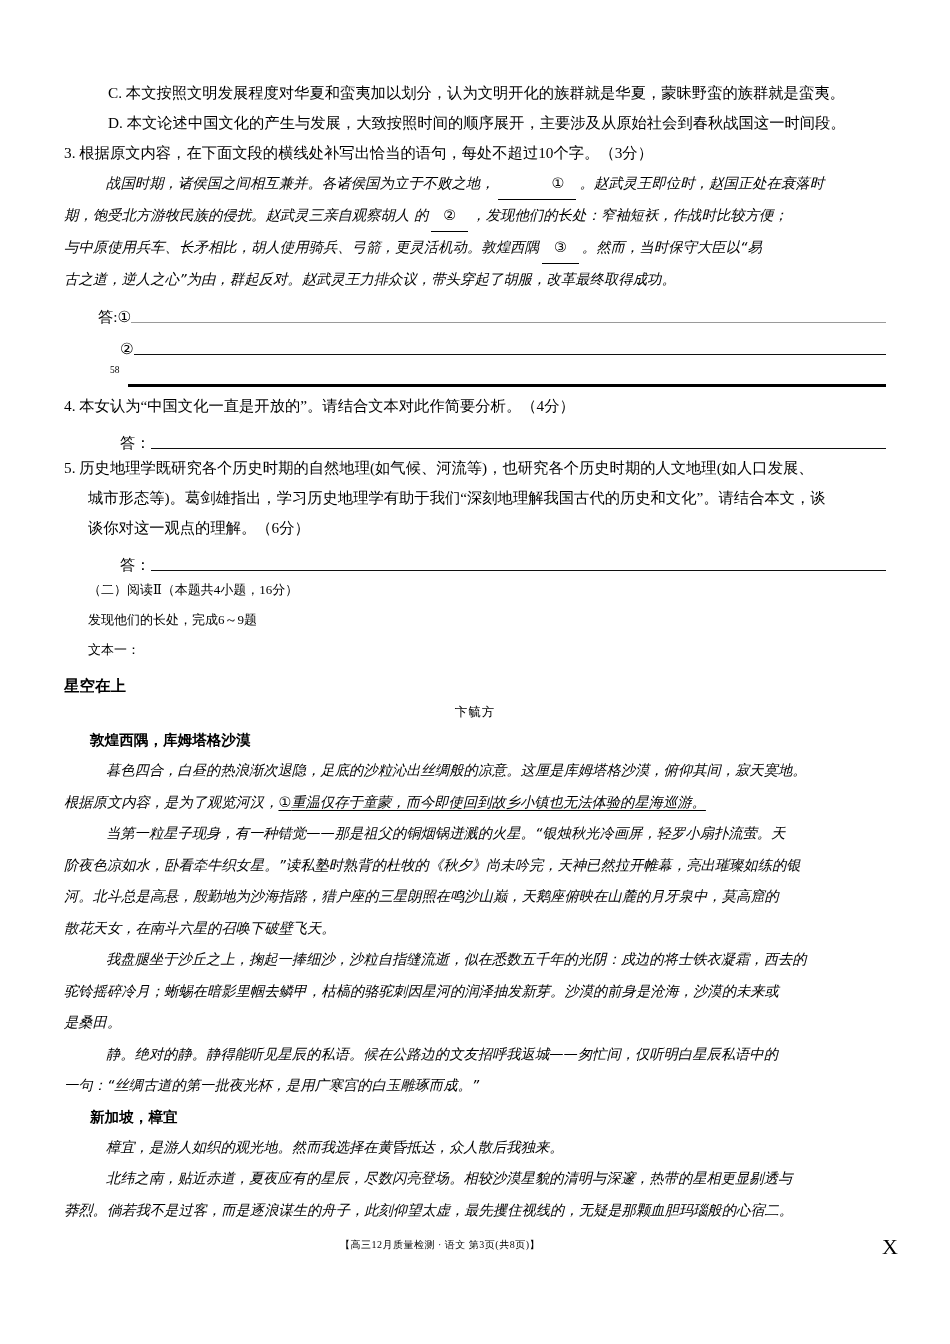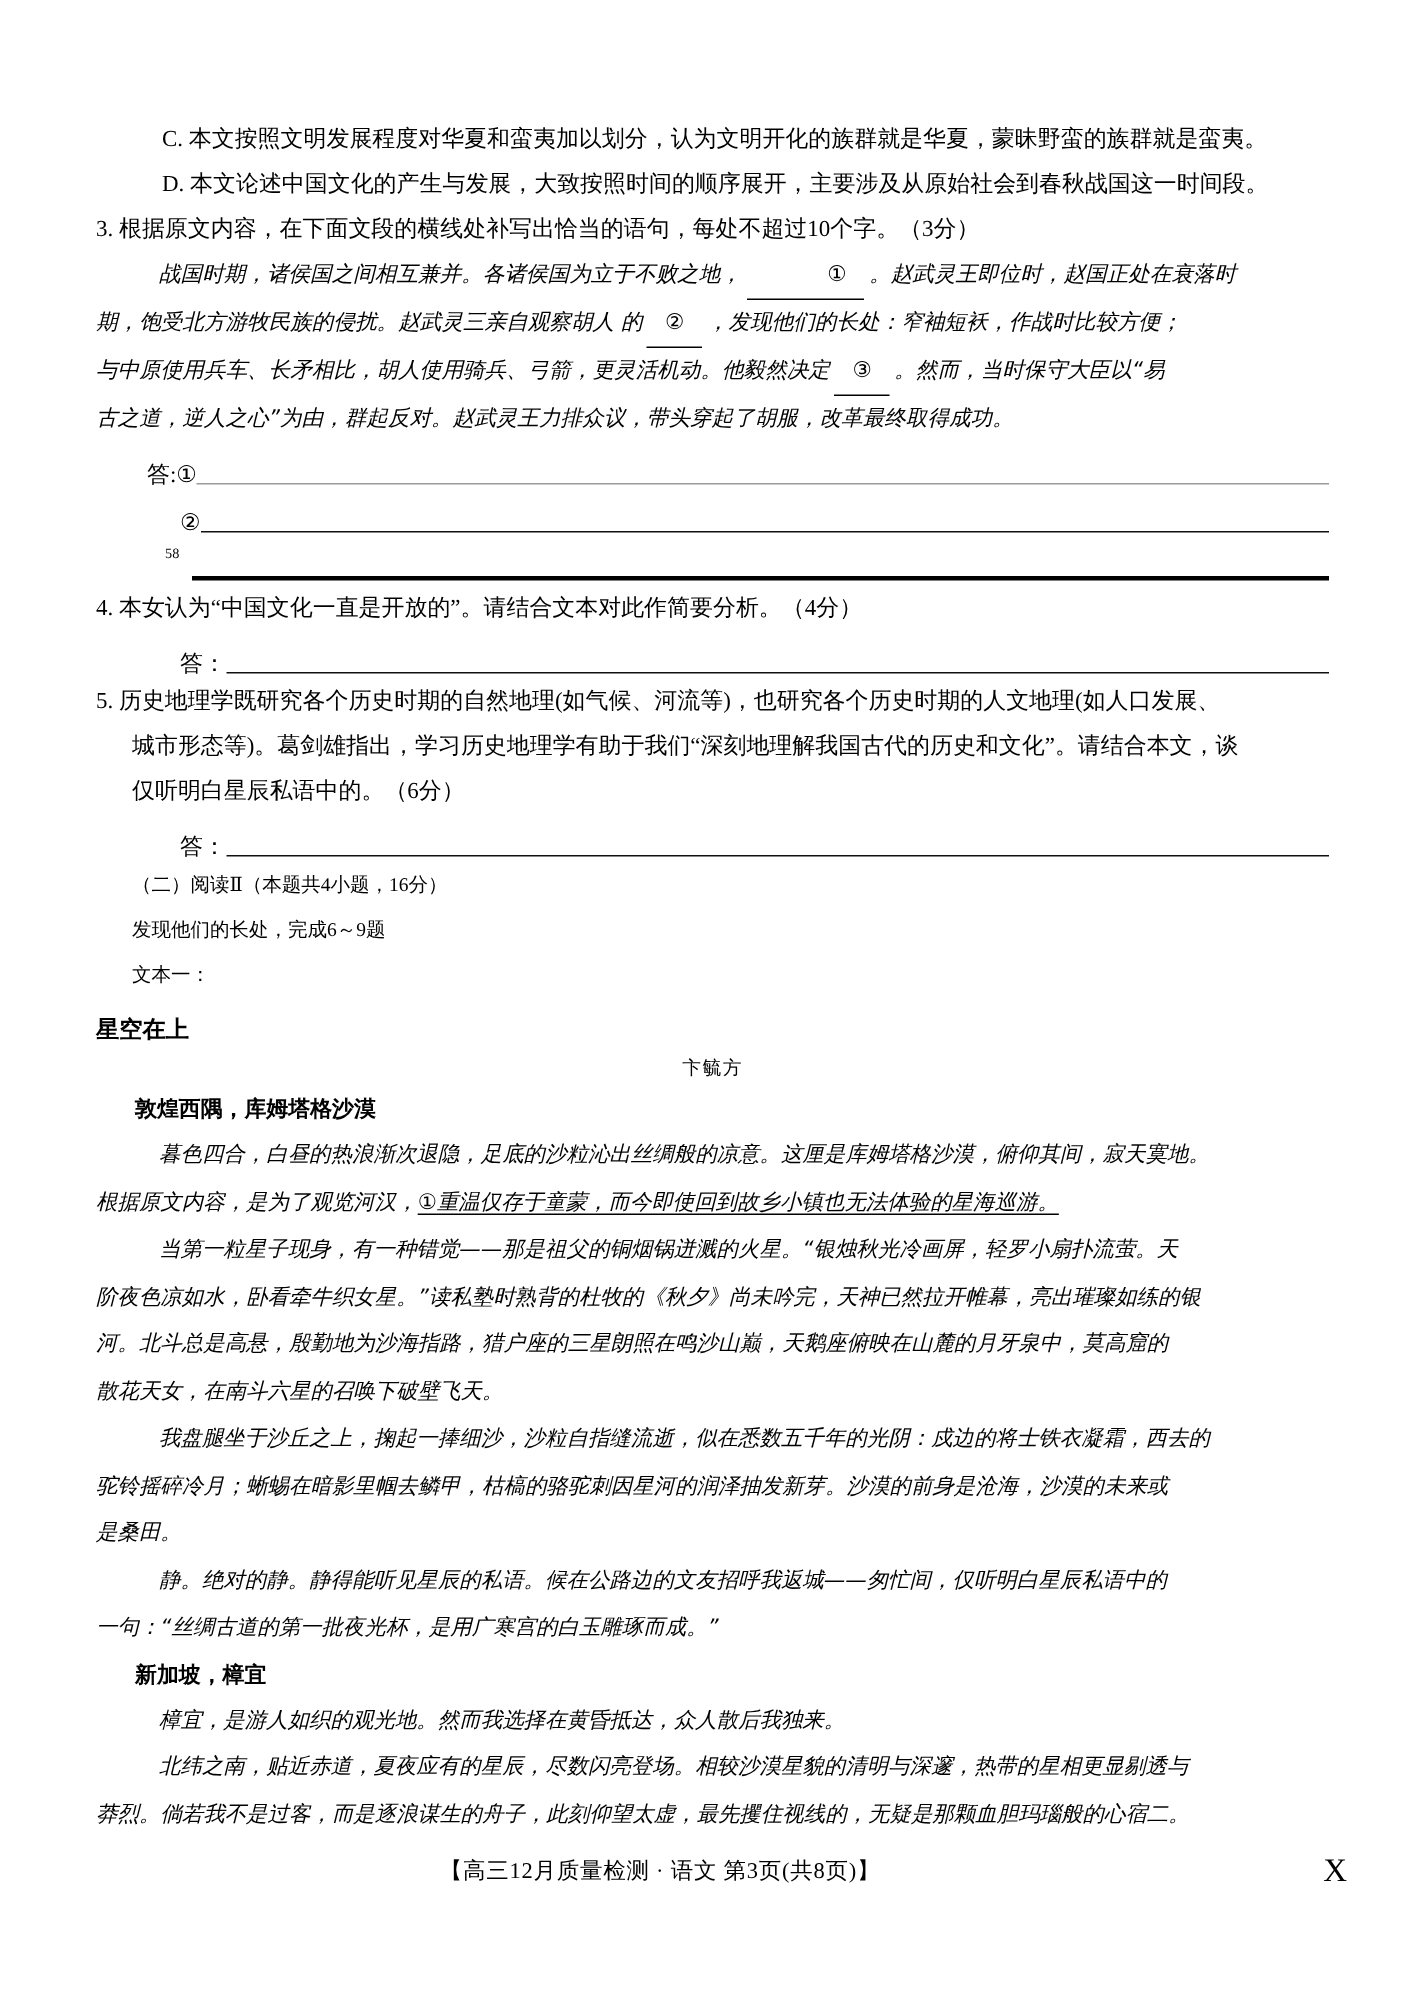--- a/index.html
+++ b/index.html
@@ -136,21 +136,21 @@
     position: absolute;
     left: 0;
     top: 1238px;
     width: 950px;
     height: 30px;
   }
   .footer .fcenter {
     position: absolute;
     left: 0; right: 0;
     text-align: center;
-    font-size: 15px;
+    font-size: 10px;
     letter-spacing: 0.5px;
     padding-right: 70px;
     white-space: nowrap;
   }
   .footer .fright {
     position: absolute;
     right: 52px;
     top: -4px;
     font-size: 22px;
     font-family: "Liberation Serif", serif;
@@ -167,21 +167,21 @@
   <div class="qnum">3. 根据原文内容，在下面文段的横线处补写出恰当的语句，每处不超过10个字。（3分）</div>
 
   <div class="passage">
     <div class="pline first">
       <span>战国时期，诸侯国之间相互兼并。各诸侯国为立于不败之地，</span><span class="blank-mark">①</span><span>。赵武灵王即位时，赵国正处在衰落时</span>
     </div>
     <div class="pline">
       <span>期，饱受北方游牧民族的侵扰。赵武灵三亲自观察胡人 的</span><span class="blank-mark">②</span><span>，发现他们的长处：窄袖短袄，作战时比较方便；</span>
     </div>
     <div class="pline">
-      <span>与中原使用兵车、长矛相比，胡人使用骑兵、弓箭，更灵活机动。他毅然决定</span><span class="blank-mark">③</span><span>。然而，当时保守大臣以“易</span>
+      <span>与中原使用兵车、长矛相比，胡人使用骑兵、弓箭，更灵活机动。敦煌西隅</span><span class="blank-mark">③</span><span>。然而，当时保守大臣以“易</span>
     </div>
     <div class="pline">
       <span>古之道，逆人之心”为由，群起反对。赵武灵王力排众议，带头穿起了胡服，改革最终取得成功。</span>
     </div>
   </div>
 
   <div class="ansrow">
     <span class="indent-a"></span>
     <span class="lbl">答:</span>
     <span class="lbl">①</span>
@@ -200,21 +200,21 @@
 
   <div class="qnum">4. 本女认为“中国文化一直是开放的”。请结合文本对此作简要分析。（4分）</div>
   <div class="ansrow">
     <span class="indent-b"></span>
     <span class="lbl">答：</span>
     <span class="rule dark"></span>
   </div>
 
   <div class="qnum">5. 历史地理学既研究各个历史时期的自然地理(如气候、河流等)，也研究各个历史时期的人文地理(如人口发展、</div>
   <div class="qcont">城市形态等)。葛剑雄指出，学习历史地理学有助于我们“深刻地理解我国古代的历史和文化”。请结合本文，谈</div>
-  <div class="qcont">仅听明白星辰私语中的。（6分）</div>
+  <div class="qcont">谈你对这一观点的理解。（6分）</div>
   <div class="ansrow">
     <span class="indent-b"></span>
     <span class="lbl">答：</span>
     <span class="rule dark"></span>
   </div>
 
   <div class="sec">（二）阅读Ⅱ（本题共4小题，16分）</div>
   <div class="sec">发现他们的长处，完成6～9题</div>
   <div class="sec">文本一：</div>
 

